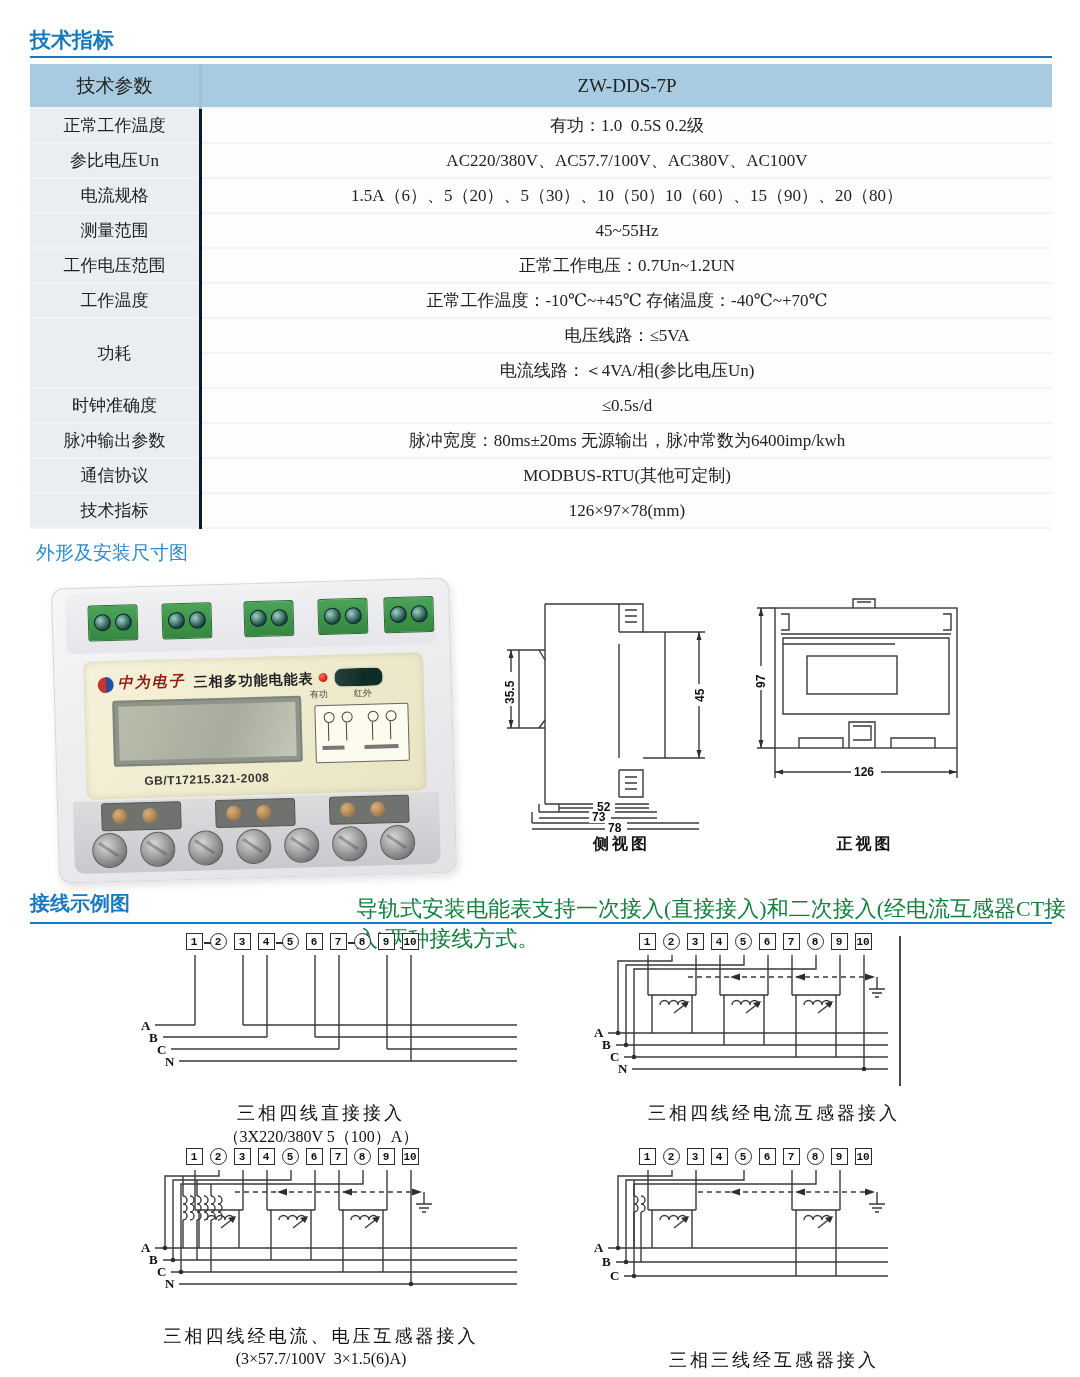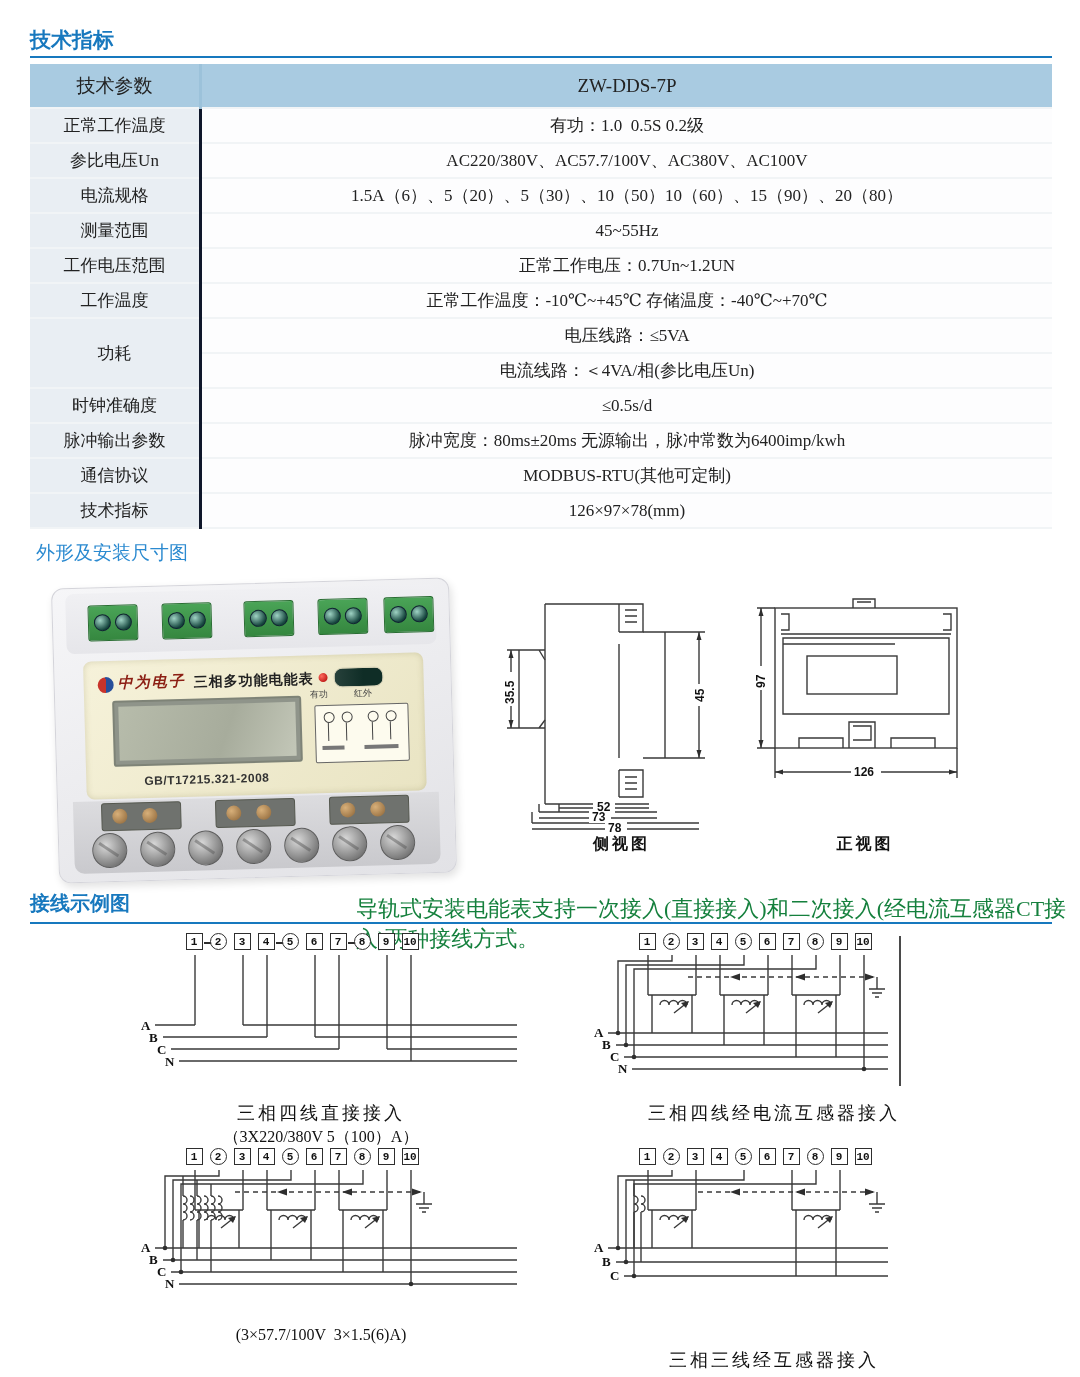--- a/index.html
+++ b/index.html
@@ -418,20 +418,21 @@
       <circle class="wdot" cx="30" cy="78" r="2.3"></circle>
         <circle class="wdot" cx="38" cy="90" r="2.3"></circle>
       <circle class="wdot" cx="46" cy="102" r="2.3"></circle>
         <circle class="wdot" cx="276" cy="114" r="2.3"></circle>
       <text class="wlabel" x="6" y="82">A</text>
       <text class="wlabel" x="14" y="94">B</text>
       <text class="wlabel" x="22" y="106">C</text>
       <text class="wlabel" x="30" y="118">N</text>
     </svg>
     <div class="diag-caption" style="top:176px;">
+      <div class="l1">三相四线经电流、电压互感器接入</div>
       <div class="l2">(3×57.7/100V  3×1.5(6)A)</div>
     </div>
   </div>
 
   <div class="diagram" style="left:588px;top:1148px;">
     <div class="term-strip">
         <div class="term" style="left: 50.5px;">1</div>
         <div class="term circ" style="left: 74.5px;">2</div>
         <div class="term" style="left: 98.5px;">3</div>
         <div class="term" style="left: 122.5px;">4</div>

